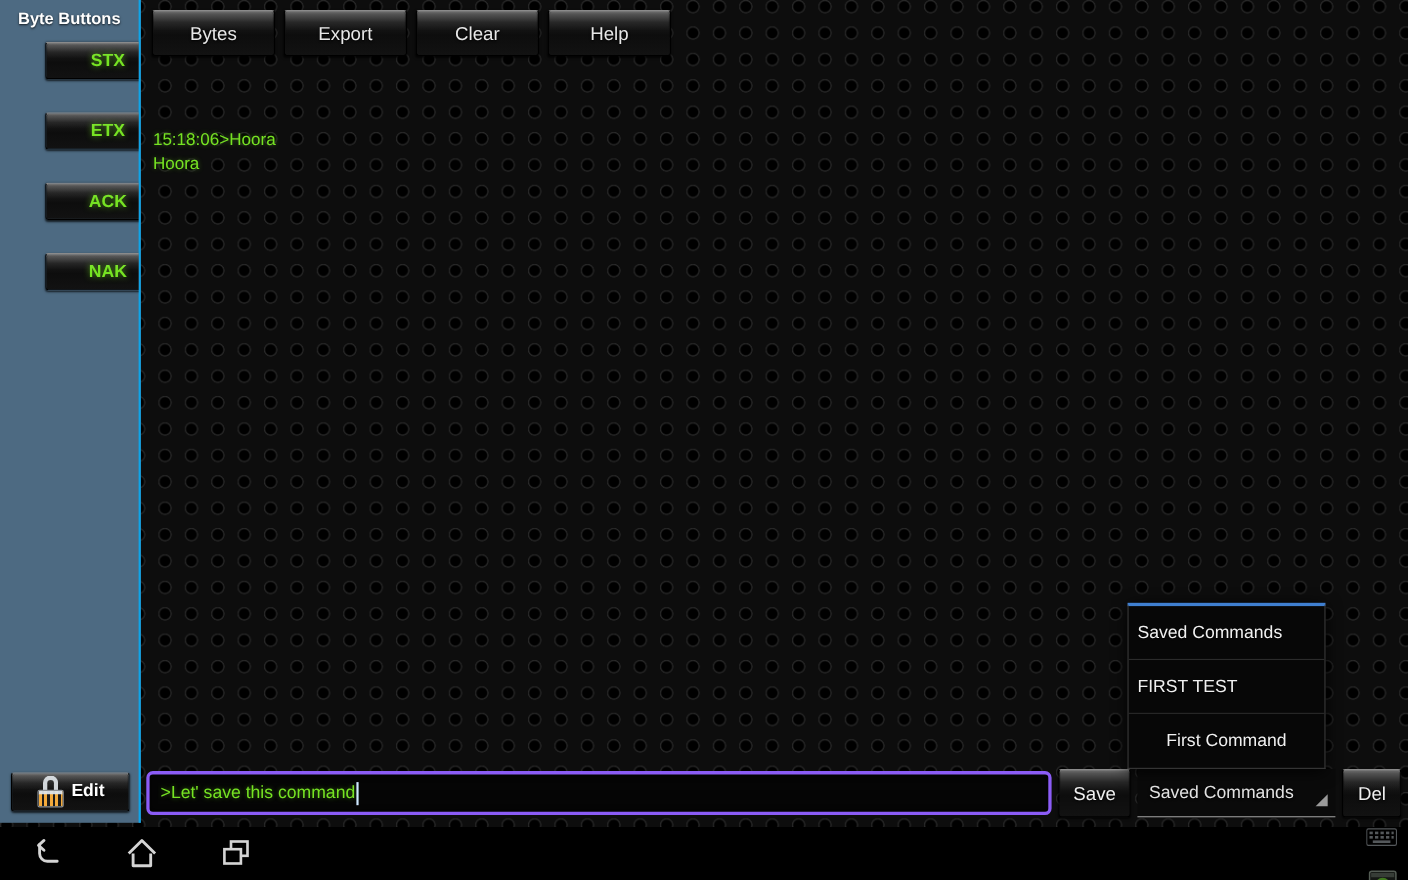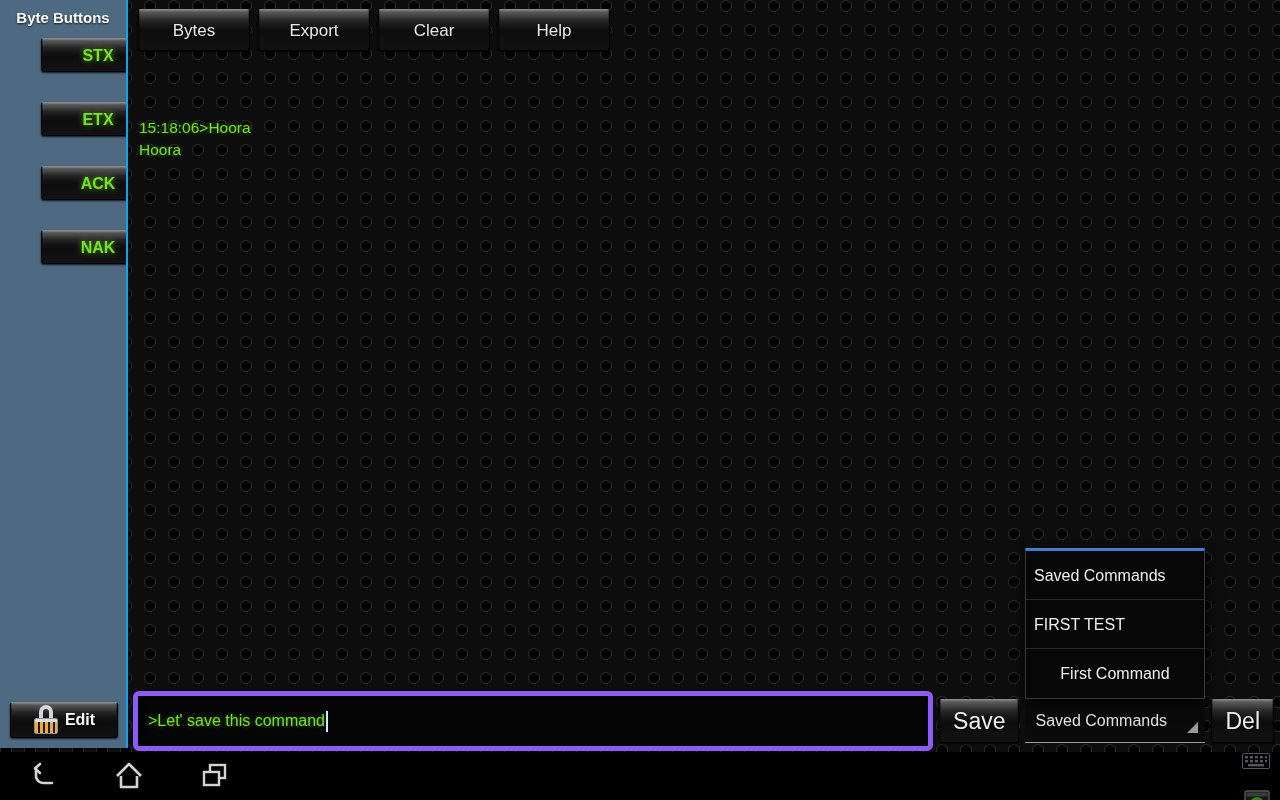--- a/index.html
+++ b/index.html
@@ -106,38 +106,38 @@
   }
   #terminal .blk { margin-bottom:21px; }
   #terminal .blk:last-child { margin-bottom:0; }
 
   
   #inputrow {
     position:absolute; left:133px; right:6px; bottom:6px; height:50px;
     display:flex; align-items:center; gap:6px;
   }
   #cmd-input {
-    flex:1 1 auto; height:60px;
+    flex:1 1 auto; height:40px;
     background:#050505;
-    border:5px solid #8b5cf6;
+    border:3px solid #8b5cf6;
     border-radius:6px;
     color:#76e323; font-size:16px;
     padding:0 10px;
     display:flex; align-items:center;
     text-shadow:0 0 5px rgba(118,227,35,.45);
     box-shadow:inset 0 0 6px rgba(0,0,0,.9);
     overflow:hidden; white-space:nowrap;
   }
   #caret {
     display:inline-block; width:2px; height:21px;
     background:#cfe9ff; margin-left:1px;
   }
   .sq-btn {
     height:44px; padding:0 13px; flex:none;
-    color:#efefef; font-size:23px; line-height:43px; text-align:center;
+    color:#efefef; font-size:17px; line-height:43px; text-align:center;
     text-shadow:0 1px 2px #000;
   }
   .sq-btn::after {
     content:""; position:absolute; left:1px; right:1px; top:1px; height:42%;
     background:linear-gradient(to bottom,rgba(255,255,255,.13),rgba(255,255,255,0));
     pointer-events:none;
   }
   #spinner {
     position:relative; flex:none;
     width:180px; height:44px;

